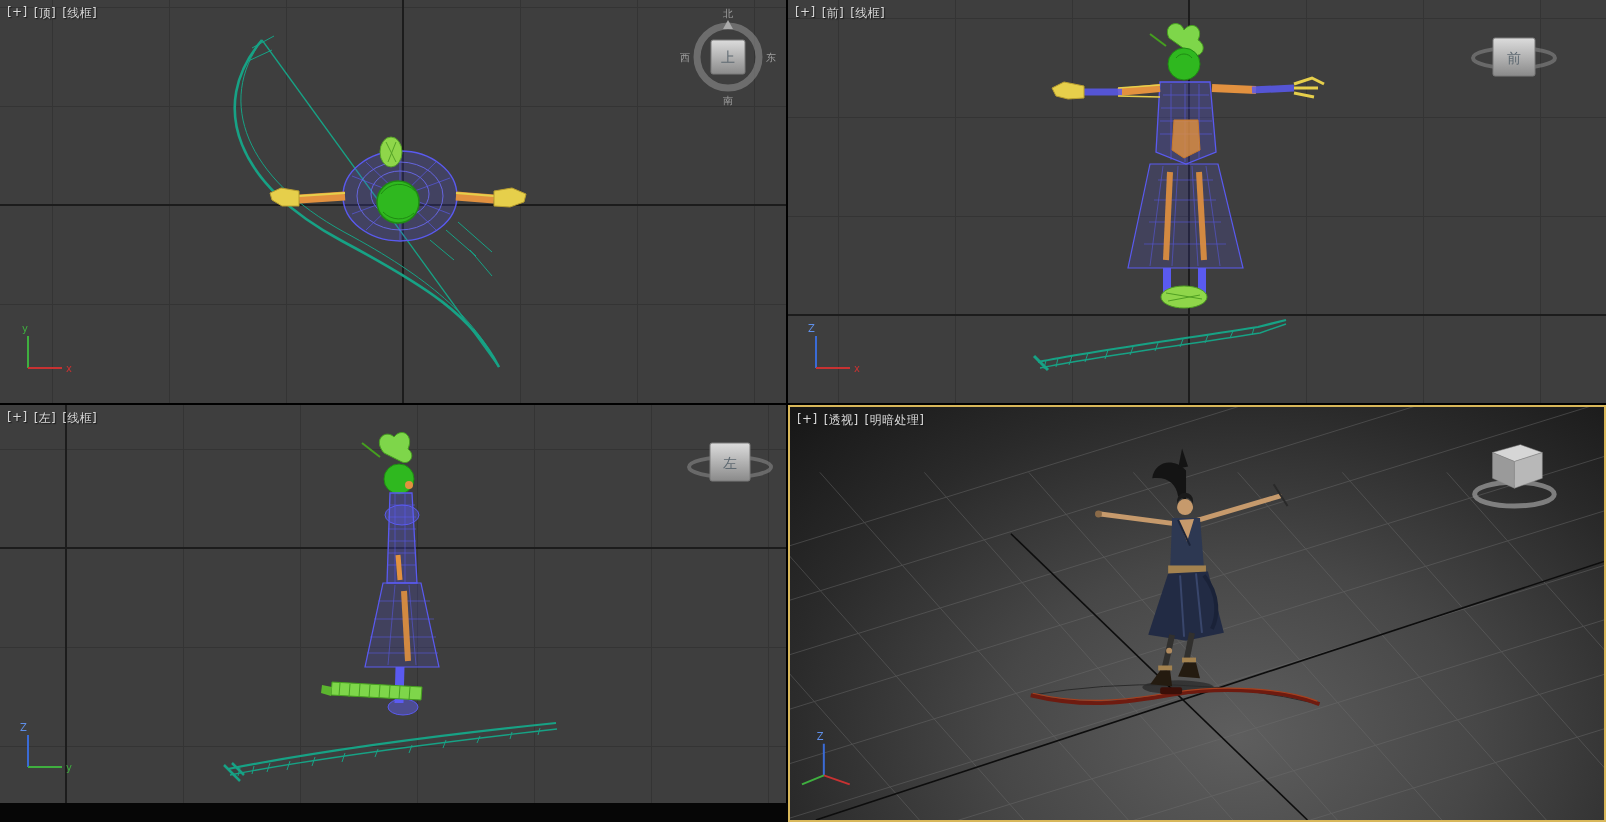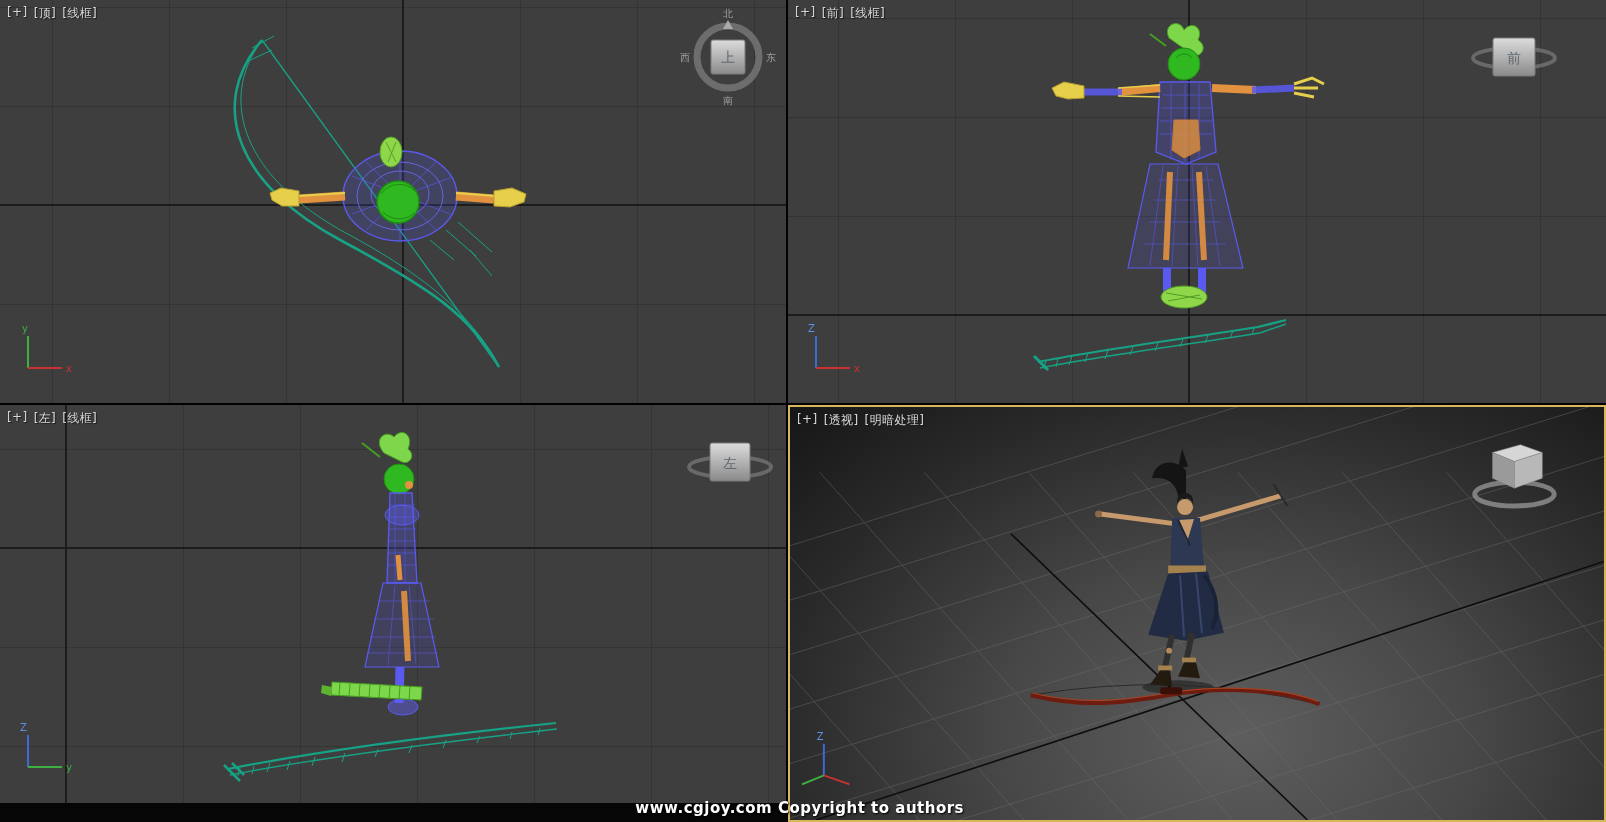--- a/index.html
+++ b/index.html
@@ -300,14 +300,13 @@
         <text x="27" y="336" font-size="10" fill="#5f8fe8" stroke="none">Z</text>
       </g>
     </svg>
     <div class="vp-label">
       <span>[+]</span>
       <span>[透视]</span>
       <span>[明暗处理]</span>
     </div>
   </div>
 
-  <div class="watermark">www.cgjoy.com Copyright to authors</div>
 </div>
 
 </body></html>

